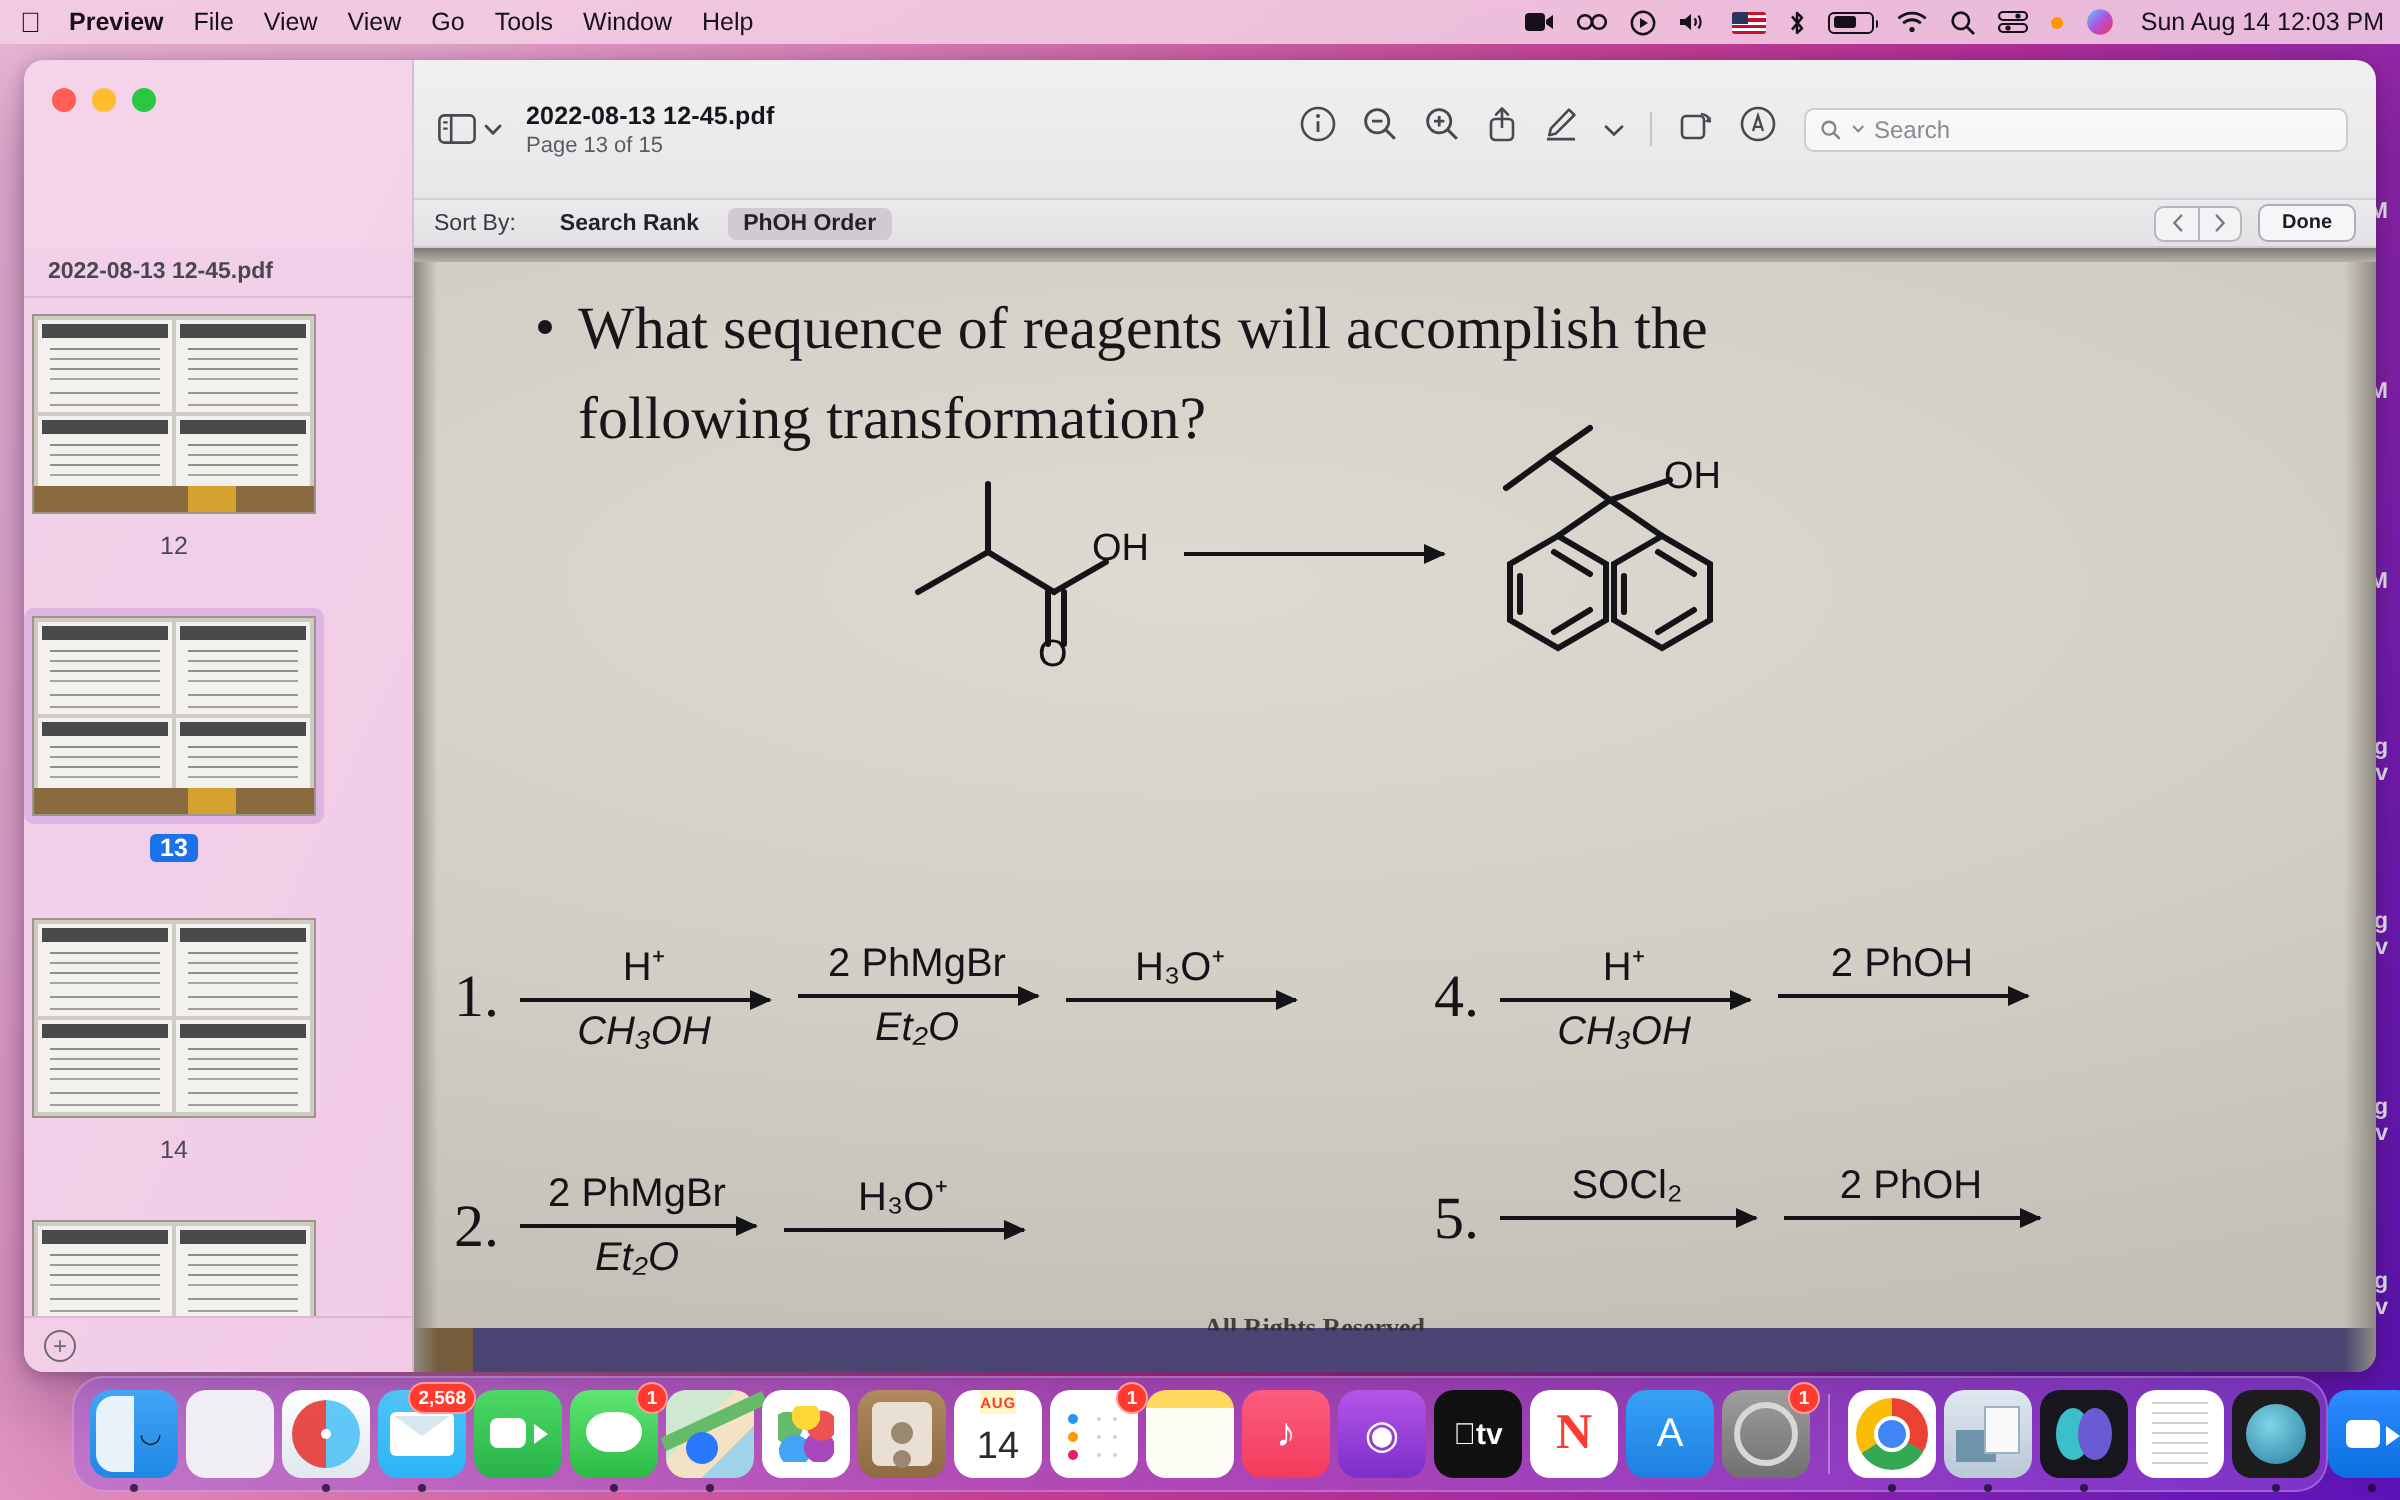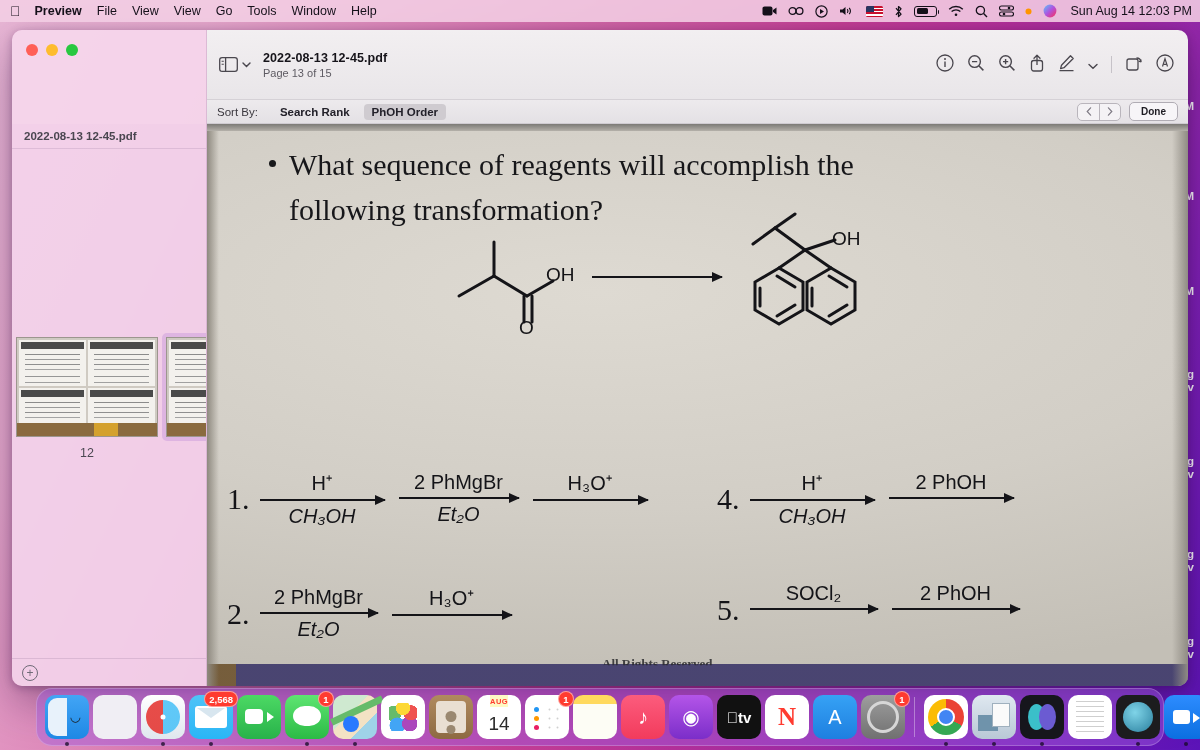--- a/index.html
+++ b/index.html
@@ -149,21 +149,21 @@
     border-right: 1px solid rgba(130,100,140,0.22);
     display: flex; flex-direction: column; min-height: 0;
   }
   .sbHeader {
     font-size: 11.5px; font-weight: 700; color: #4a4650;
     padding: 6px 0 6px 12px; border-bottom: 1px solid rgba(130,100,140,0.18);
     flex: none; white-space: nowrap;
   }
   .thumbList {
     flex: 1; overflow: hidden; padding: 4px 0 6px 0;
-    display: flex; flex-direction: row; align-items: center;
+    display: flex; flex-direction: column; align-items: flex-start; gap: 12px;
   }
   .thumbItem { display: flex; flex-direction: column; align-items: center; flex: none; }
   .thumbFrame {
     padding: 4px; border-radius: 5px;
   }
   .thumbItem.sel .thumbFrame { background: rgba(205,160,220,0.55); }
   .thumb {
     width: 142px; height: 100px; background: #cfcac2;
     border: 0.5px solid #9c968e; overflow: hidden; position: relative;
     display: grid; grid-template-columns: 1fr 1fr; grid-template-rows: 1fr 1fr;
@@ -665,20 +665,30 @@
         </span>
         <span>
           <svg width="18" height="18" viewBox="0 0 18 18">
               <circle cx="9" cy="9" r="8" fill="none" stroke="#4a474e" stroke-width="1.3"></circle>
               <path d="M6.5 12.5 L9 4.8 L11.5 12.5" fill="none" stroke="#4a474e" stroke-width="1.2"></path>
               <line x1="7.3" y1="10.4" x2="10.7" y2="10.4" stroke="#4a474e" stroke-width="1.1"></line>
             </svg>
         </span>
       </div>
 
+      <div class="searchBox">
+        <svg width="12" height="12" viewBox="0 0 12 12">
+            <circle cx="5" cy="5" r="3.6" fill="none" stroke="#86828c" stroke-width="1.3"></circle>
+            <line x1="7.8" y1="7.8" x2="11" y2="11" stroke="#86828c" stroke-width="1.4"></line>
+          </svg>
+        <svg width="7" height="5" viewBox="0 0 7 5">
+            <path d="M0.7 0.8 L3.5 3.8 L6.3 0.8" fill="none" stroke="#86828c" stroke-width="1.1"></path>
+          </svg>
+        <input value="" placeholder="Search" style="">
+      </div>
     </div>
   </div>
 
   <div class="winSecond">
     <div class="sideSecond"></div>
     <div class="sortbar">
       <span class="sortLabel">Sort By:</span>
       <span class="sortOpt">Search Rank</span>
       <span class="sortOpt sel">PhOH Order</span>
       <span class="sortSpacer"></span>

